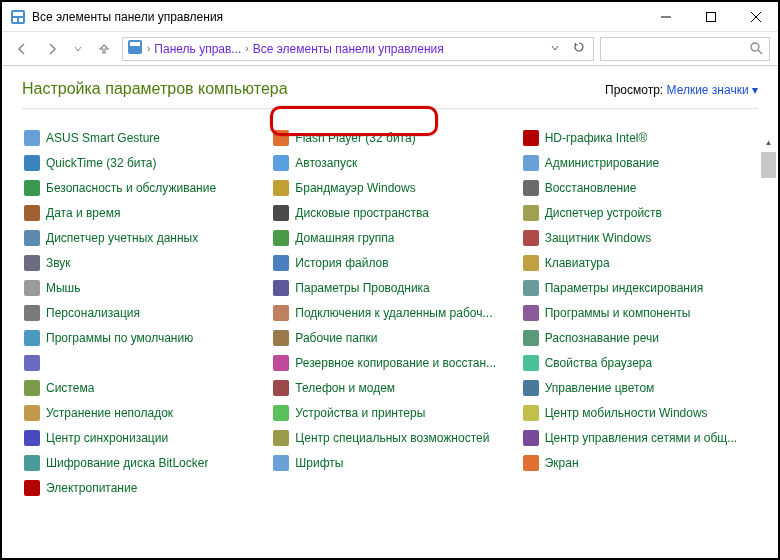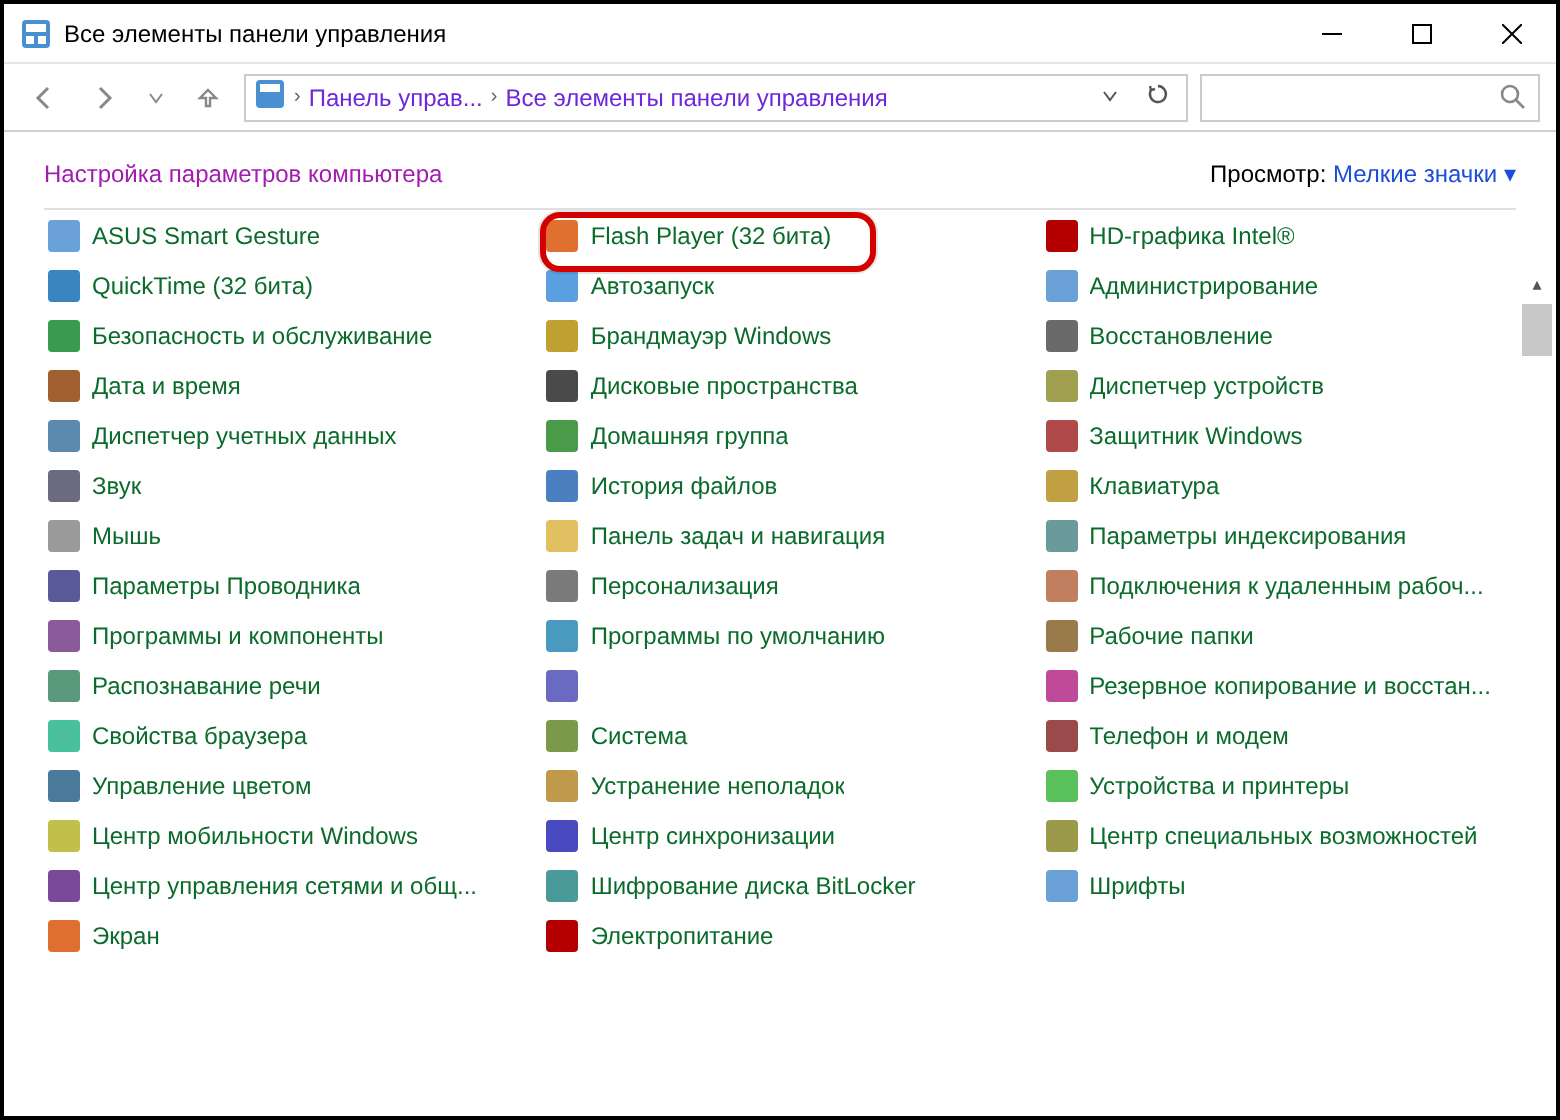--- a/index.html
+++ b/index.html
@@ -74,25 +74,25 @@
     position: relative;
     overflow: hidden;
   }
   .headrow {
     display: flex;
     align-items: baseline;
     justify-content: space-between;
     padding-bottom: 10px;
     border-bottom: 1px solid #e0e0e0;
   }
-  .pagetitle { font-size: 12px; color: #a21caf; }
+  .pagetitle { font-size: 16px; color: #4d7c0f; }
   .viewwrap { font-size: 12px; color: #000; }
   .viewwrap .link { color: #1d4ed8; }
   .grid {
-    margin-top: 0;
+    margin-top: 16px;
     display: grid;
     grid-template-columns: repeat(3, 1fr);
     gap: 0 12px;
   }
   .item {
     display: flex;
     align-items: center;
     height: 25px;
     padding: 0 2px;
     white-space: nowrap;
@@ -322,32 +322,28 @@
         </div>
         <div class="item">
           <span class="ic c17"></span>
           <span class="lbl">Клавиатура</span>
         </div>
         <div class="item">
           <span class="ic c18"></span>
           <span class="lbl">Мышь</span>
         </div>
         <div class="item">
-          <span class="ic c19"></span>
-          <span class="lbl">Панель задач и навигация</span>
+          <span class="ic c21"></span>
+          <span class="lbl">Параметры Проводника</span>
         </div>
         <div class="item">
           <span class="ic c20"></span>
           <span class="lbl">Параметры индексирования</span>
         </div>
         <div class="item">
-          <span class="ic c21"></span>
-          <span class="lbl">Параметры Проводника</span>
-        </div>
-        <div class="item">
           <span class="ic c22"></span>
           <span class="lbl">Персонализация</span>
         </div>
         <div class="item">
           <span class="ic c23"></span>
           <span class="lbl">Подключения к удаленным рабоч...</span>
         </div>
         <div class="item">
           <span class="ic c24"></span>
           <span class="lbl">Программы и компоненты</span>

